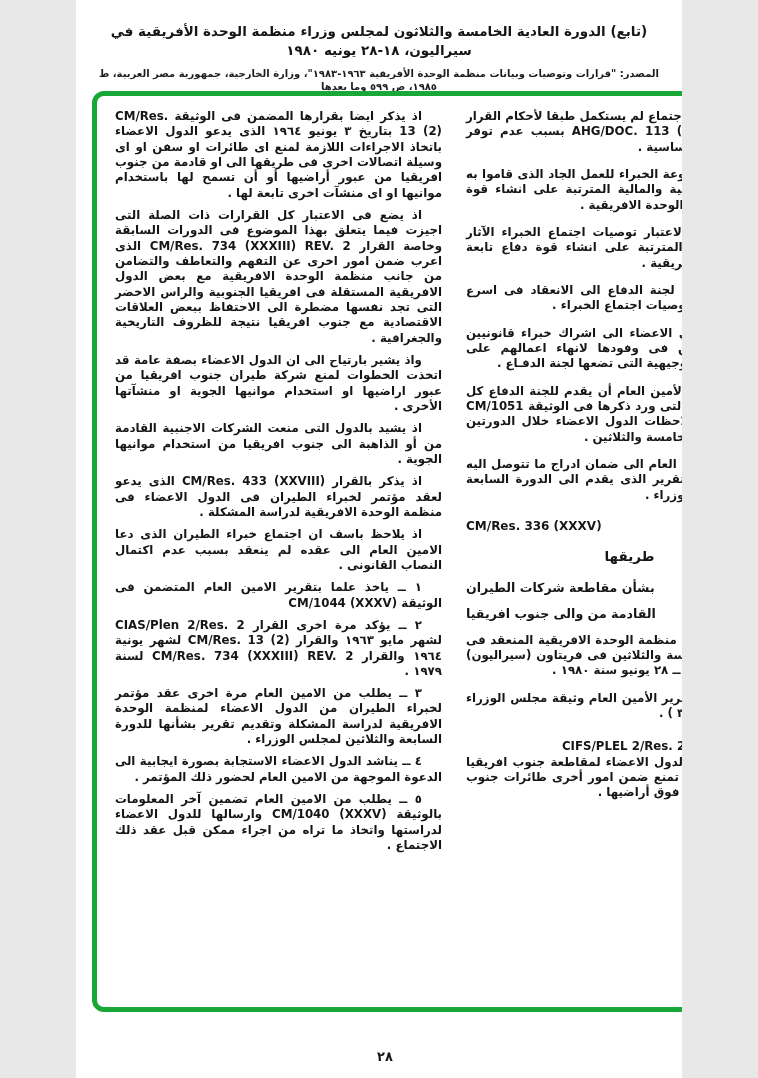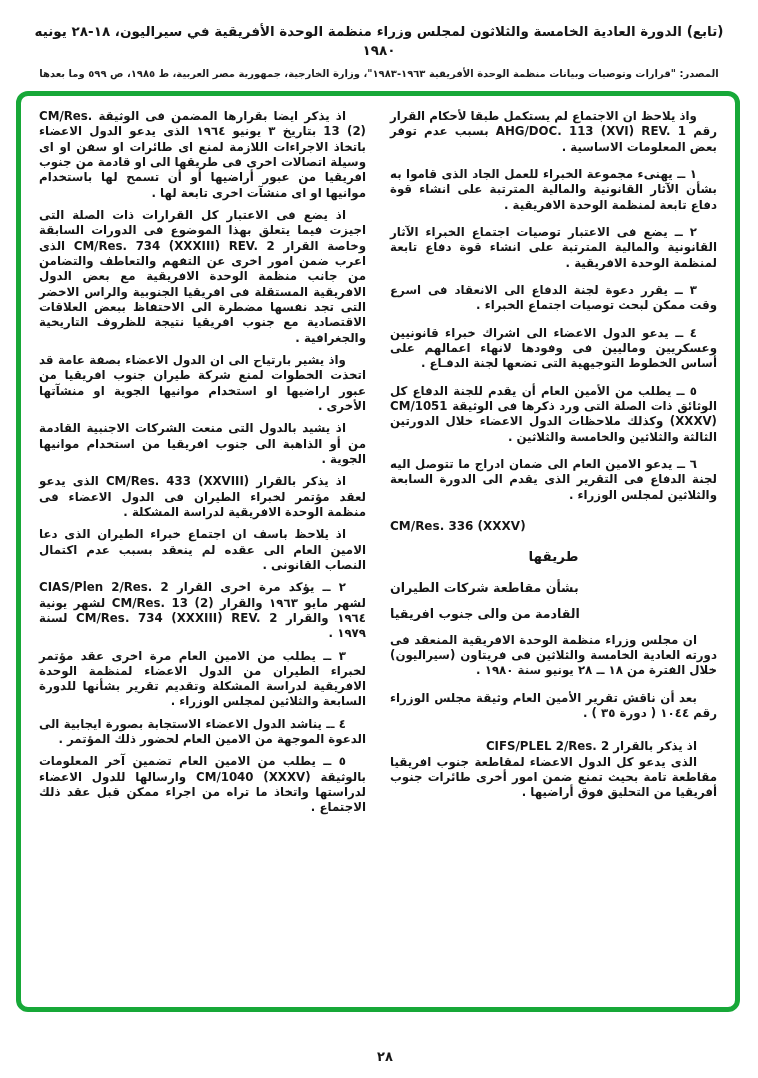--- a/index.html
+++ b/index.html
@@ -4,21 +4,21 @@
 <style>
   :root{
     --green:#17a838;
     --ink:#161616;
     --paper:#ffffff;
   }
   *{box-sizing:border-box;}
   html,body{margin:0;padding:0;background:#e8e8e8;}
   .page{
     position:relative;
-    width:758px;height:1078px;
+    width:606px;height:1078px;
     background:var(--paper);
     font-family:"DejaVu Sans", sans-serif;
     color:var(--ink);
     margin:0 auto;
     overflow:hidden;
   }
   
   .hdr{
     position:absolute;top:22px;left:22px;right:22px;
     direction:rtl;text-align:center;
@@ -98,20 +98,21 @@
       <p>الذى يدعو كل الدول الاعضاء لمقاطعة جنوب افريقيا مقاطعة تامة بحيث تمنع ضمن امور أخرى طائرات جنوب أفريقيا من التحليق فوق أراضيها .</p>
     </div>
 
     <div class="col col-left">
       <p>اذ يذكر ايضا بقرارها المضمن فى الوثيقة CM/Res. 13 (2) بتاريخ ٣ يونيو ١٩٦٤ الذى يدعو الدول الاعضاء باتخاذ الاجراءات اللازمة لمنع اى طائرات او سفن او اى وسيلة اتصالات اخرى فى طريقها الى او قادمة من جنوب افريقيا من عبور أراضيها أو أن تسمح لها باستخدام موانيها او اى منشآت اخرى تابعة لها .</p>
       <p>اذ يضع فى الاعتبار كل القرارات ذات الصلة التى اجيزت فيما يتعلق بهذا الموضوع فى الدورات السابقة وخاصة القرار CM/Res. 734 (XXXIII) REV. 2 الذى اعرب ضمن امور اخرى عن التفهم والتعاطف والتضامن من جانب منظمة الوحدة الافريقية مع بعض الدول الافريقية المستقلة فى افريقيا الجنوبية والراس الاخضر التى تجد نفسها مضطرة الى الاحتفاظ ببعض العلاقات الاقتصادية مع جنوب افريقيا نتيجة للظروف التاريخية والجغرافية .</p>
       <p>واذ يشير بارتياح الى ان الدول الاعضاء بصفة عامة قد اتخذت الخطوات لمنع شركة طيران جنوب افريقيا من عبور اراضيها او استخدام موانيها الجوية او منشآتها الأخرى .</p>
       <p>اذ يشيد بالدول التى منعت الشركات الاجنبية القادمة من أو الذاهبة الى جنوب افريقيا من استخدام موانيها الجوية .</p>
       <p>اذ يذكر بالقرار CM/Res. 433 (XXVIII) الذى يدعو لعقد مؤتمر لخبراء الطيران فى الدول الاعضاء فى منظمة الوحدة الافريقية لدراسة المشكلة .</p>
       <p>اذ يلاحظ باسف ان اجتماع خبراء الطيران الذى دعا الامين العام الى عقده لم ينعقد بسبب عدم اكتمال النصاب القانونى .</p>
+      <p>١ ــ ياخذ علما بتقرير الامين العام المتضمن فى الوثيقة CM/1044 (XXXV)</p>
       <p>٢ ــ يؤكد مرة اخرى القرار CIAS/Plen 2/Res. 2 لشهر مايو ١٩٦٣ والقرار CM/Res. 13 (2) لشهر يونية ١٩٦٤ والقرار CM/Res. 734 (XXXIII) REV. 2 لسنة ١٩٧٩ .</p>
       <p>٣ ــ يطلب من الامين العام مرة اخرى عقد مؤتمر لخبراء الطيران من الدول الاعضاء لمنظمة الوحدة الافريقية لدراسة المشكلة وتقديم تقرير بشأنها للدورة السابعة والثلاثين لمجلس الوزراء .</p>
       <p>٤ ــ يناشد الدول الاعضاء الاستجابة بصورة ايجابية الى الدعوة الموجهة من الامين العام لحضور ذلك المؤتمر .</p>
       <p>٥ ــ يطلب من الامين العام تضمين آخر المعلومات بالوثيقة CM/1040 (XXXV) وارسالها للدول الاعضاء لدراستها واتخاذ ما تراه من اجراء ممكن قبل عقد ذلك الاجتماع .</p>
     </div>
 
   </div>
 
   <div class="pagenum">٢٨</div>
 

